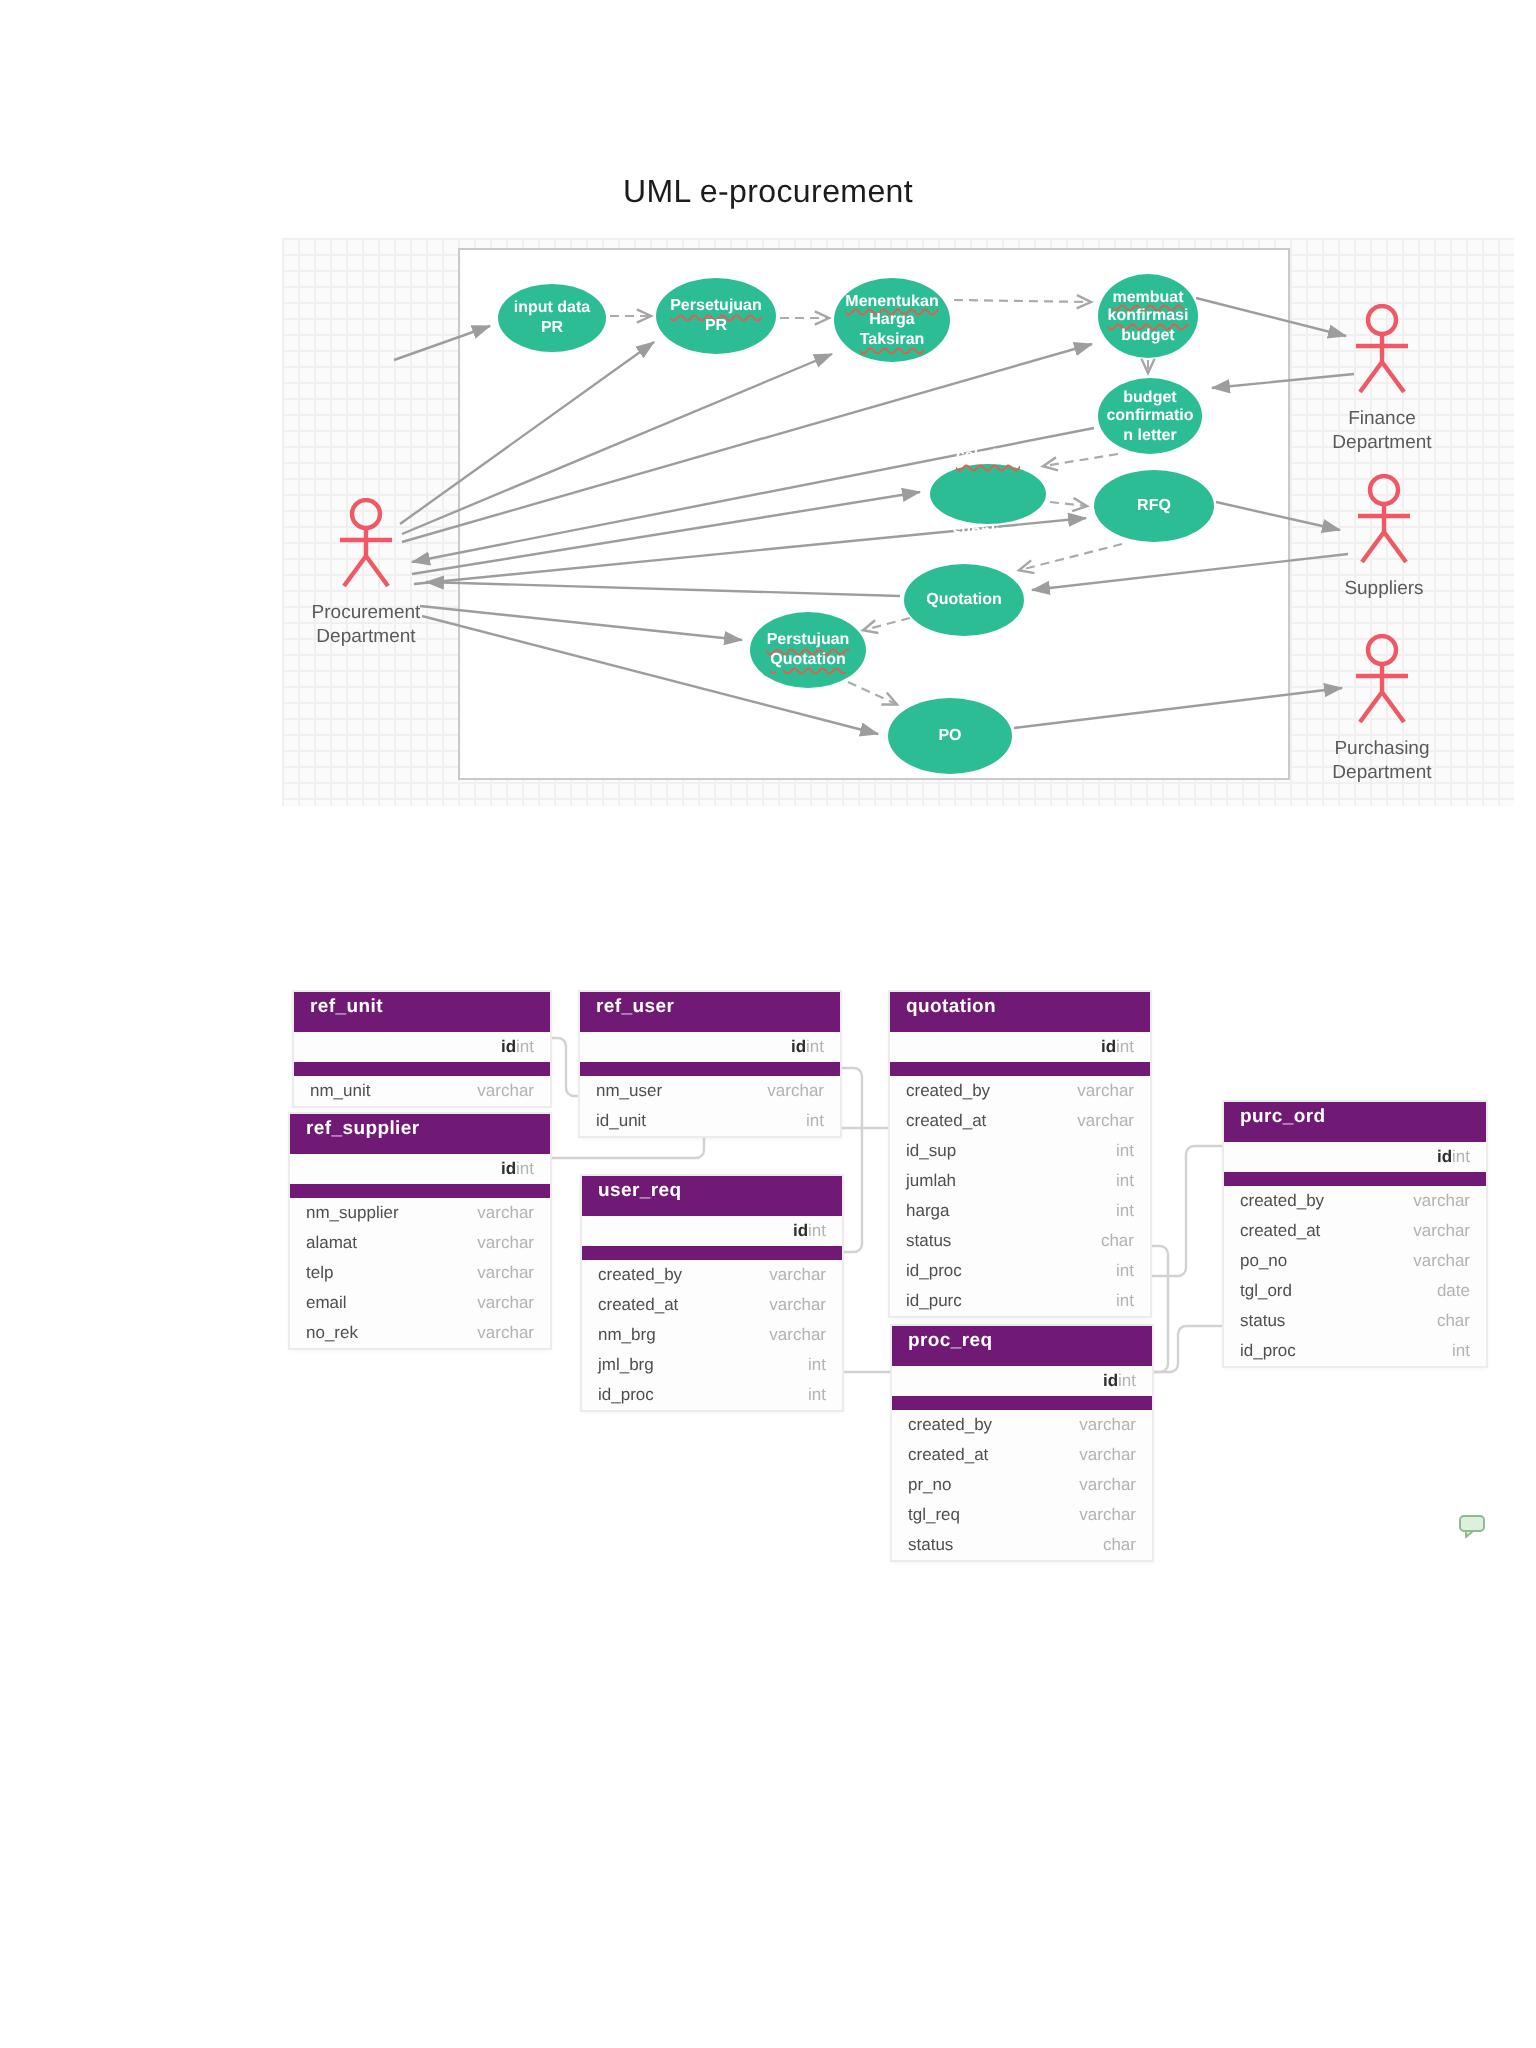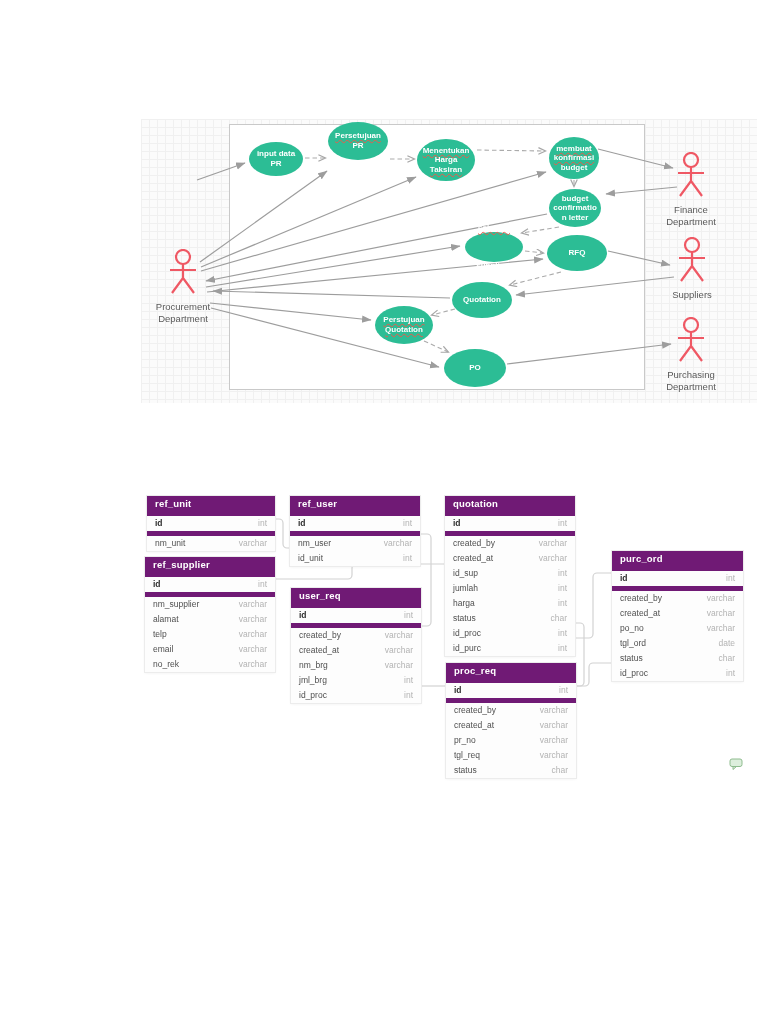--- a/index.html
+++ b/index.html
@@ -25,31 +25,32 @@
   .usecase .u{text-decoration:underline wavy #e85b4b 1px;text-underline-offset:1px;}
   .actor{position:absolute;width:100px;display:flex;flex-direction:column;align-items:center;z-index:3;}
   .actor svg{display:block;}
   .actor .alabel{margin-top:6px;font-size:9.5px;line-height:11.5px;color:#5a5a5a;text-align:center;}
   
   .erd-table{position:absolute;z-index:3;background:#fdfdfd;
       box-shadow:0 0 0 1px #ececec,0 1px 3px rgba(0,0,0,.07);font-size:8.5px;}
   .erd-th{background:#701a75;color:#fff;font-weight:700;font-size:9.5px;
       line-height:16px;height:16px;padding:0 0 4px 8px;letter-spacing:.2px;}
   .erd-row{display:flex;justify-content:space-between;height:15px;line-height:15px;padding:0 8px;}
-  .erd-row.pk{border-bottom:5px solid #701a75;}
+  .erd-row.pk{border-bottom:7px solid #701a75;justify-content:flex-end;}
   .erd-row .fname{color:#4f4f4f;}
   .erd-row.pk .fname{color:#2e2e2e;font-weight:700;}
   .erd-row .ftype{color:#b3b3b3;}
   .watermark{position:absolute;left:729px;top:756px;z-index:4;}
 </style>
 </head>
 <body>
 
 <div class="page">
 
+  <div class="title" style="top:88px;">UML e-procurement</div>
 
   <div class="uml-canvas"></div>
   <div class="boundary"></div>
 
   <svg class="layer" width="768" height="1024" viewBox="0 0 768 1024" style="z-index:2;">
     <defs>
       <marker id="mA" markerWidth="9" markerHeight="8" refX="7.5" refY="3" orient="auto">
         <path d="M0,0 L8,3 L0,6 Z" fill="#9d9d9d"></path>
       </marker>
       <marker id="mO" markerWidth="9" markerHeight="9" refX="6.5" refY="3.5" orient="auto">
@@ -95,21 +96,21 @@
       <path d="M575,623 h5 a4,4 0 0 1 4,4 v55 a4,4 0 0 1 -4,4 h-4"></path>
       <path d="M575,638 h14 a4,4 0 0 0 4,-4 v-57 a4,4 0 0 1 4,-4 h15"></path>
       <path d="M576,686 h9 a4,4 0 0 0 4,-4 v-15 a4,4 0 0 1 4,-4 h19"></path>
     </g>
   </svg>
 
   <div class="usecase" style="left:249px;top:142px;width:54px;height:34px;">
     <span>input data</span>
     <span>PR</span>
   </div>
-  <div class="usecase" style="left:328px;top:122px;width:60px;height:38px;text-align:center;">
+  <div class="usecase" style="left:328px;top:139px;width:60px;height:38px;text-align:center;">
     <span class="u">Persetujuan</span>
     <span>PR</span>
   </div>
   <div class="usecase" style="left:417px;top:139px;width:58px;height:42px;">
     <span class="u">Menentukan</span>
     <span>Harga</span>
     <span class="u">Taksiran</span>
   </div>
   <div class="usecase" style="left:549px;top:137px;width:50px;height:42px;">
     <span class="u">membuat</span>

